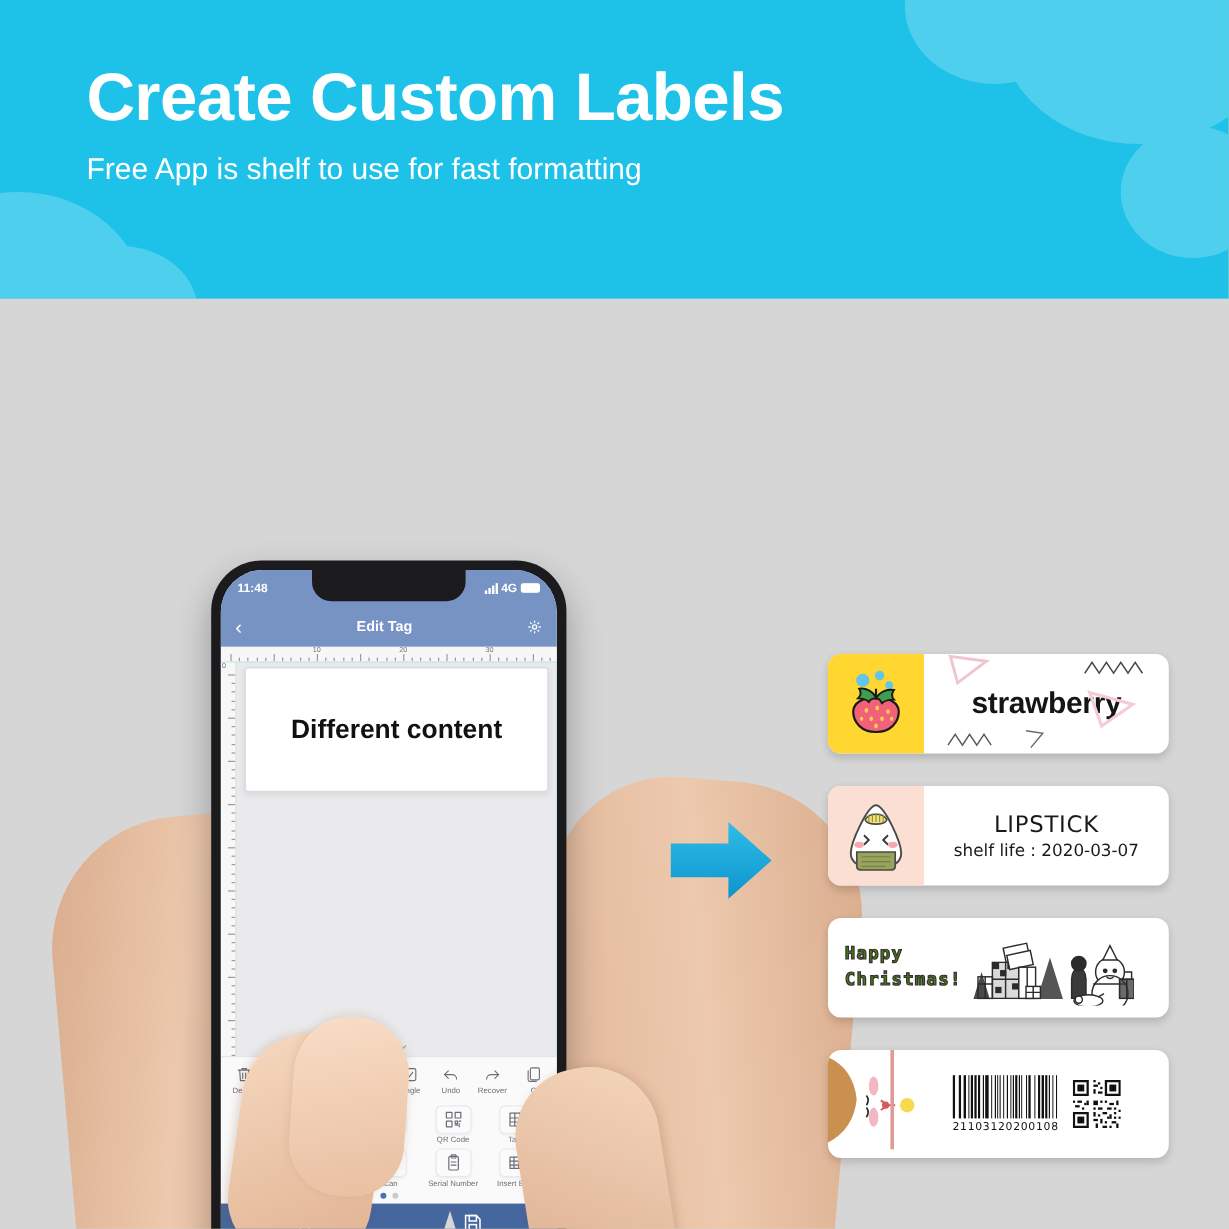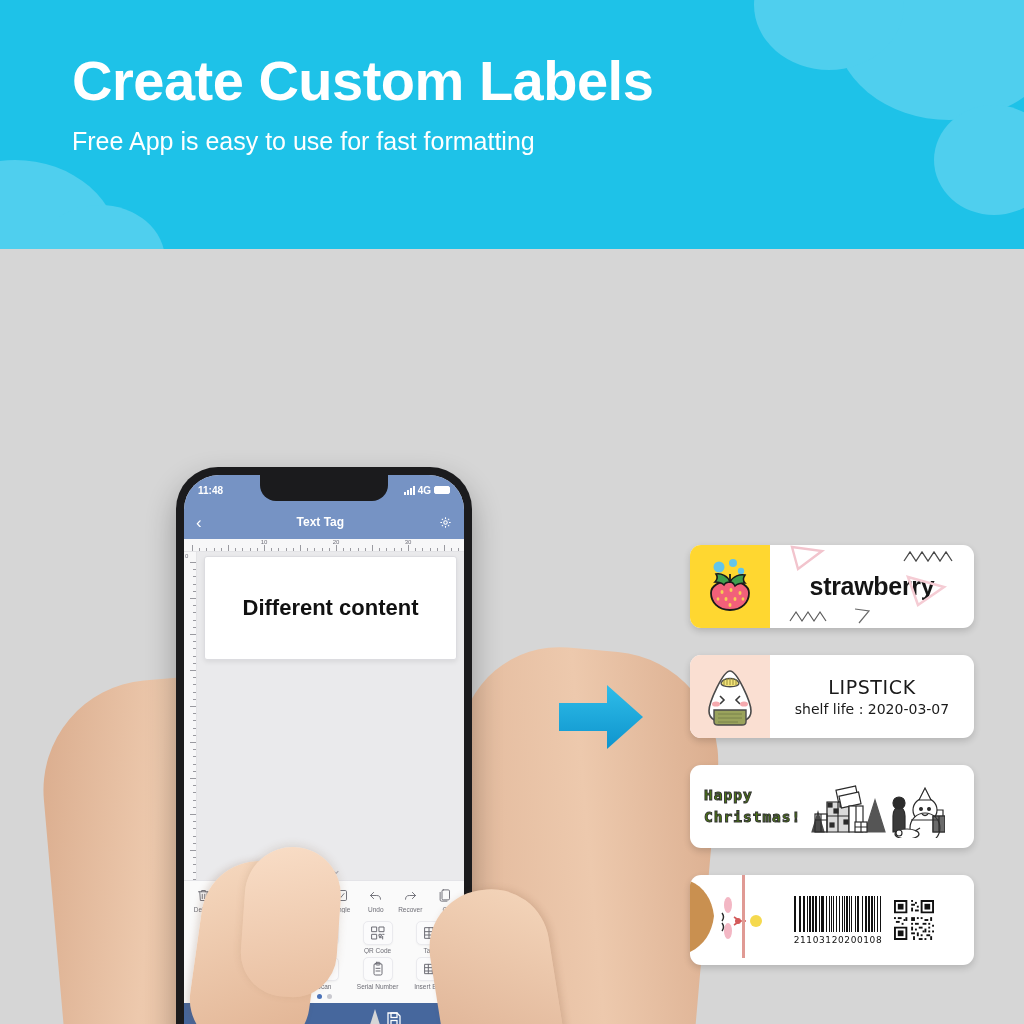--- a/index.html
+++ b/index.html
@@ -223,21 +223,21 @@
 <body>
 
 <div id="banner">
   <div class="cloud c1"></div>
   <div class="cloud c2"></div>
   <div class="cloud c3"></div>
   <div class="cloud c4"></div>
   <div class="cloud c5"></div>
   <div class="banner-inner">
     <div id="headline">Create Custom Labels</div>
-    <div id="subhead">Free App is easy to use for fast formatting</div>
+    <div id="subhead">Free App is shelf to use for fast formatting</div>
   </div>
 </div>
 
 <div id="stage">
 
   <div class="hand" id="hand-left"></div>
   <div class="hand" id="hand-right"></div>
 
   <div id="phone">
     <div id="screen">
@@ -252,21 +252,21 @@
               <i></i>
               <i></i>
             </span>
           <span>4G</span>
           <span class="battery"></span>
         </span>
       </div>
 
       <div id="apptitlebar">
         <span class="chev-back">‹</span>
-        <span>Text Tag</span>
+        <span>Edit Tag</span>
         <span>
           <svg width="13" height="13" viewBox="0 0 24 24" fill="none" stroke="#fff" stroke-width="2">
             <circle cx="12" cy="12" r="3.2"></circle>
             <path d="M12 2.5v3M12 18.5v3M2.5 12h3M18.5 12h3M5.2 5.2l2.1 2.1M16.7 16.7l2.1 2.1M18.8 5.2l-2.1 2.1M7.3 16.7l-2.1 2.1"></path>
           </svg>
         </span>
       </div>
 
       <div id="ruler-h">
           <span class="tick major" style="left: 8px;"></span>

